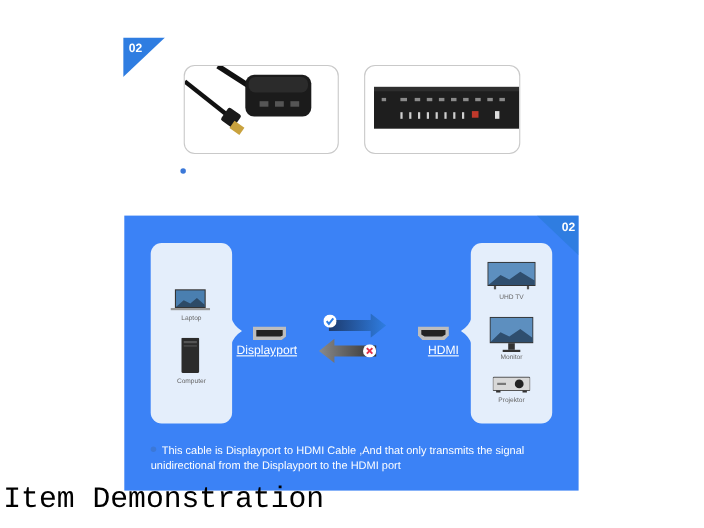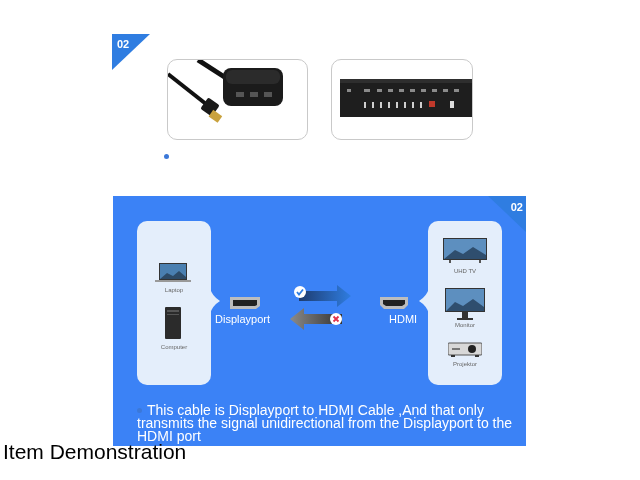--- a/index.html
+++ b/index.html
@@ -15,25 +15,25 @@
   .note1 { left:164px; top:151px; width:320px; font-size:10.5px; line-height:13px; color:#555; font-family:"Liberation Sans", sans-serif; }
   .note1 .dot { display:inline-block; width:5px; height:5px; border-radius:50%; background:#3b78d8; margin-right:6px; vertical-align:2px; }
 
   
   .panel2 { left:113px; top:196px; width:413px; height:250px; background:#3b82f6; overflow:hidden; }
   .badge2 { position:absolute; right:0; top:0; width:38px; height:36px; }
   .sidebox { position:absolute; background:#e4eefb; border-radius:10px; }
   .leftbox { left:24px; top:25px; width:74px; height:164px; }
   .rightbox { left:315px; top:25px; width:74px; height:164px; }
   .dev-label { position:absolute; font-size:6px; color:#666; text-align:center; width:74px; left:0; font-family:"Liberation Sans", sans-serif; }
-  .port-label { position:absolute; color:#fff; font-size:11px; font-family:"Liberation Sans", sans-serif; }
-  .note2 { position:absolute; left:24px; top:208px; width:380px; font-size:14px; line-height:13px; color:#fff; font-family:"Liberation Sans", sans-serif; }
+  .port-label { position:absolute; color:#fff; font-size:11px; font-family:"Liberation Sans", sans-serif;text-decoration:underline; }
+  .note2 { position:absolute; left:24px; top:208px; width:380px; font-size:10px; line-height:13px; color:#fff; font-family:"Liberation Sans", sans-serif; }
   .note2 .dot { display:inline-block; width:5px; height:5px; border-radius:50%; background:#3b78d8; margin-right:5px; vertical-align:2px; }
 
-  .caption { left:3px; top:440px; font-size:21px; color:#000; font-family:Liberation Sans, sans-serif; }
+  .caption { left:3px; top:440px; font-size:27px; color:#000; font-family:Liberation Mono, monospace; }
 </style>
 </head>
 <body>
 
 <div class="abs badge1">
   <svg width="38" height="36" viewBox="0 0 38 36">
     <polygon points="0,0 38,0 0,36" fill="#2f7de1"></polygon>
   </svg>
   <span class="badge-num" style="left:5px;top:4px;">02</span>
 </div>

